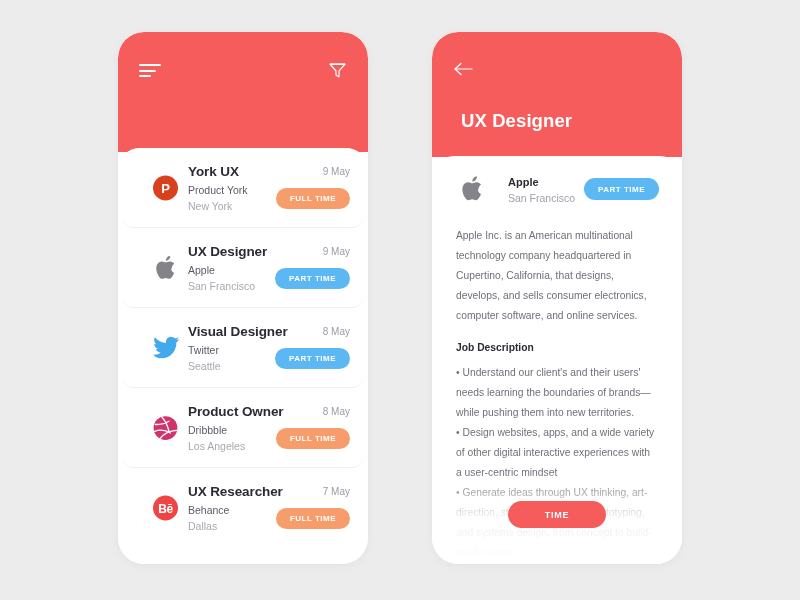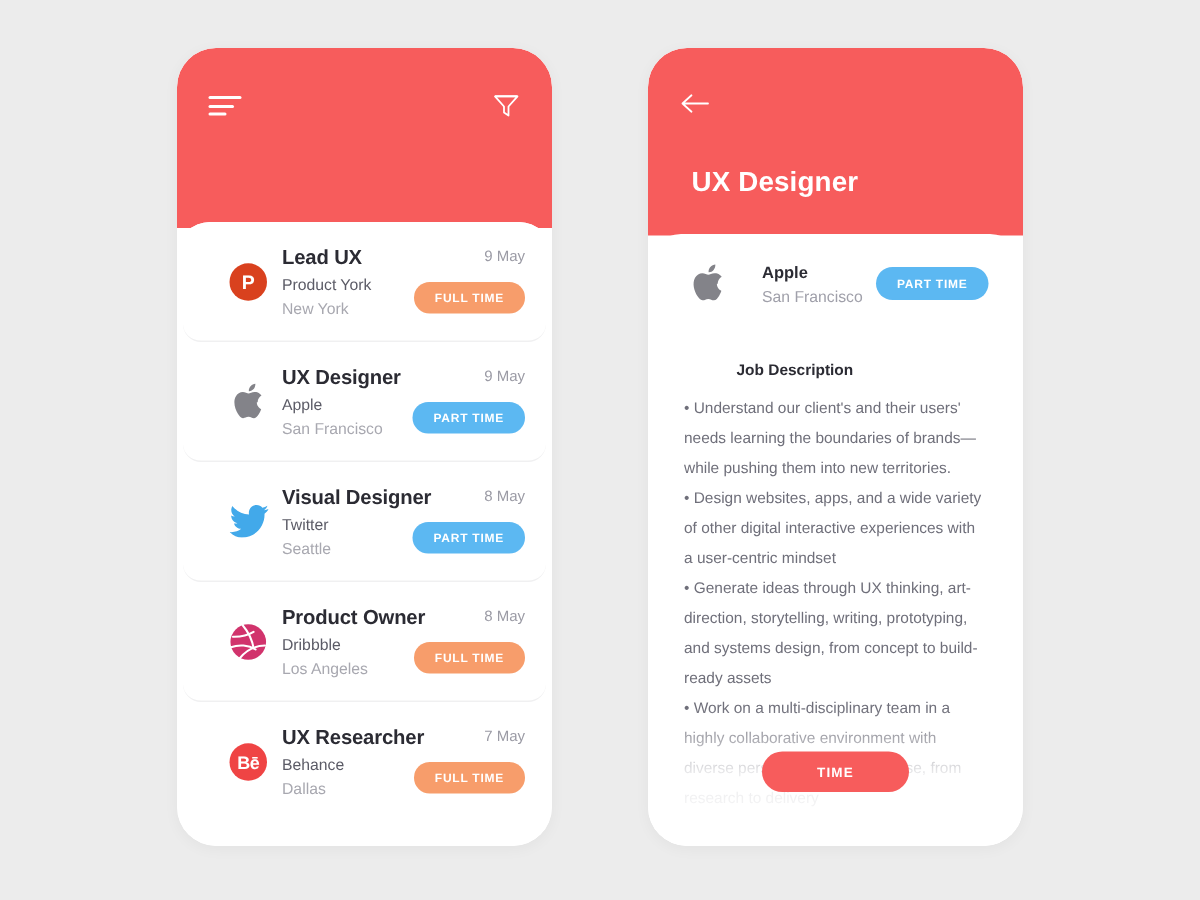--- a/index.html
+++ b/index.html
@@ -245,21 +245,20 @@
   .detail-intro {
     font-size: 10.3px;
     line-height: 20px;
     color: #6f6f7a;
   }
   .detail-section-title {
     margin-top: 16px;
     font-size: 10.3px;
     font-weight: bold;
     color: #2b2b33;
-    margin-left: 35px;
   }
   .detail-bullets {
     margin-top: 10px;
     font-size: 10.3px;
     line-height: 20px;
     color: #6f6f7a;
   }
   .detail-bullets div { margin: 0; }
 
   
@@ -316,21 +315,21 @@
       </div>
     </div>
 
     <div class="sheet">
       <div class="job-list">
 
         <div class="job-card">
           <div class="logo">
             <div class="logo-circle logo-ph">P</div>
           </div>
-          <div class="job-title">Lead UX</div>
+          <div class="job-title">York UX</div>
           <div class="job-company">Product York</div>
           <div class="job-location">New York</div>
           <div class="job-date">9 May</div>
           <div class="badge badge-full">FULL TIME</div>
         </div>
 
         <div class="job-card">
           <div class="logo">
             <svg width="22" height="26" viewBox="0 0 22 26">
               <path d="M16.8 13.7c0-3 2.4-4.4 2.5-4.5-1.4-2-3.5-2.3-4.2-2.3-1.8-.2-3.5 1-4.4 1-.9 0-2.3-1-3.8-1C5 6.9 3.2 8 2.2 9.8c-2 3.5-.5 8.7 1.4 11.6.9 1.4 2.1 3 3.5 2.9 1.4-.05 1.9-.9 3.6-.9 1.7 0 2.1.9 3.6.9 1.5 0 2.4-1.4 3.3-2.8 1-1.6 1.5-3.2 1.5-3.3-.05-.05-2.9-1.1-2.9-4.5z" fill="#838389"></path>
@@ -407,20 +406,21 @@
             <path d="M16.8 13.7c0-3 2.4-4.4 2.5-4.5-1.4-2-3.5-2.3-4.2-2.3-1.8-.2-3.5 1-4.4 1-.9 0-2.3-1-3.8-1C5 6.9 3.2 8 2.2 9.8c-2 3.5-.5 8.7 1.4 11.6.9 1.4 2.1 3 3.5 2.9 1.4-.05 1.9-.9 3.6-.9 1.7 0 2.1.9 3.6.9 1.5 0 2.4-1.4 3.3-2.8 1-1.6 1.5-3.2 1.5-3.3-.05-.05-2.9-1.1-2.9-4.5z" fill="#838389"></path>
             <path d="M14.1 4.8c.75-.9 1.26-2.2 1.12-3.5-1.08.05-2.4.73-3.18 1.63-.7.8-1.3 2.1-1.14 3.34 1.2.1 2.44-.6 3.2-1.47z" fill="#838389"></path>
           </svg>
         </div>
         <div class="detail-company-name">Apple</div>
         <div class="detail-company-loc">San Francisco</div>
         <div class="detail-badge">PART TIME</div>
       </div>
 
       <div class="detail-body">
+        <div class="detail-intro">Apple Inc. is an American multinational technology company headquartered in Cupertino, California, that designs, develops, and sells consumer electronics, computer software, and online services.</div>
         <div class="detail-section-title">Job Description</div>
         <div class="detail-bullets">
           <div>• Understand our client's and their users' needs learning the boundaries of brands—while pushing them into new territories.</div>
           <div>• Design websites, apps, and a wide variety of other digital interactive experiences with a user-centric mindset</div>
           <div>• Generate ideas through UX thinking, art- direction, storytelling, writing, prototyping, and systems design, from concept to build-ready assets</div>
           <div>• Work on a multi-disciplinary team in a highly collaborative environment with diverse perspectives and expertise, from research to delivery</div>
 
         </div>
       </div>
 

